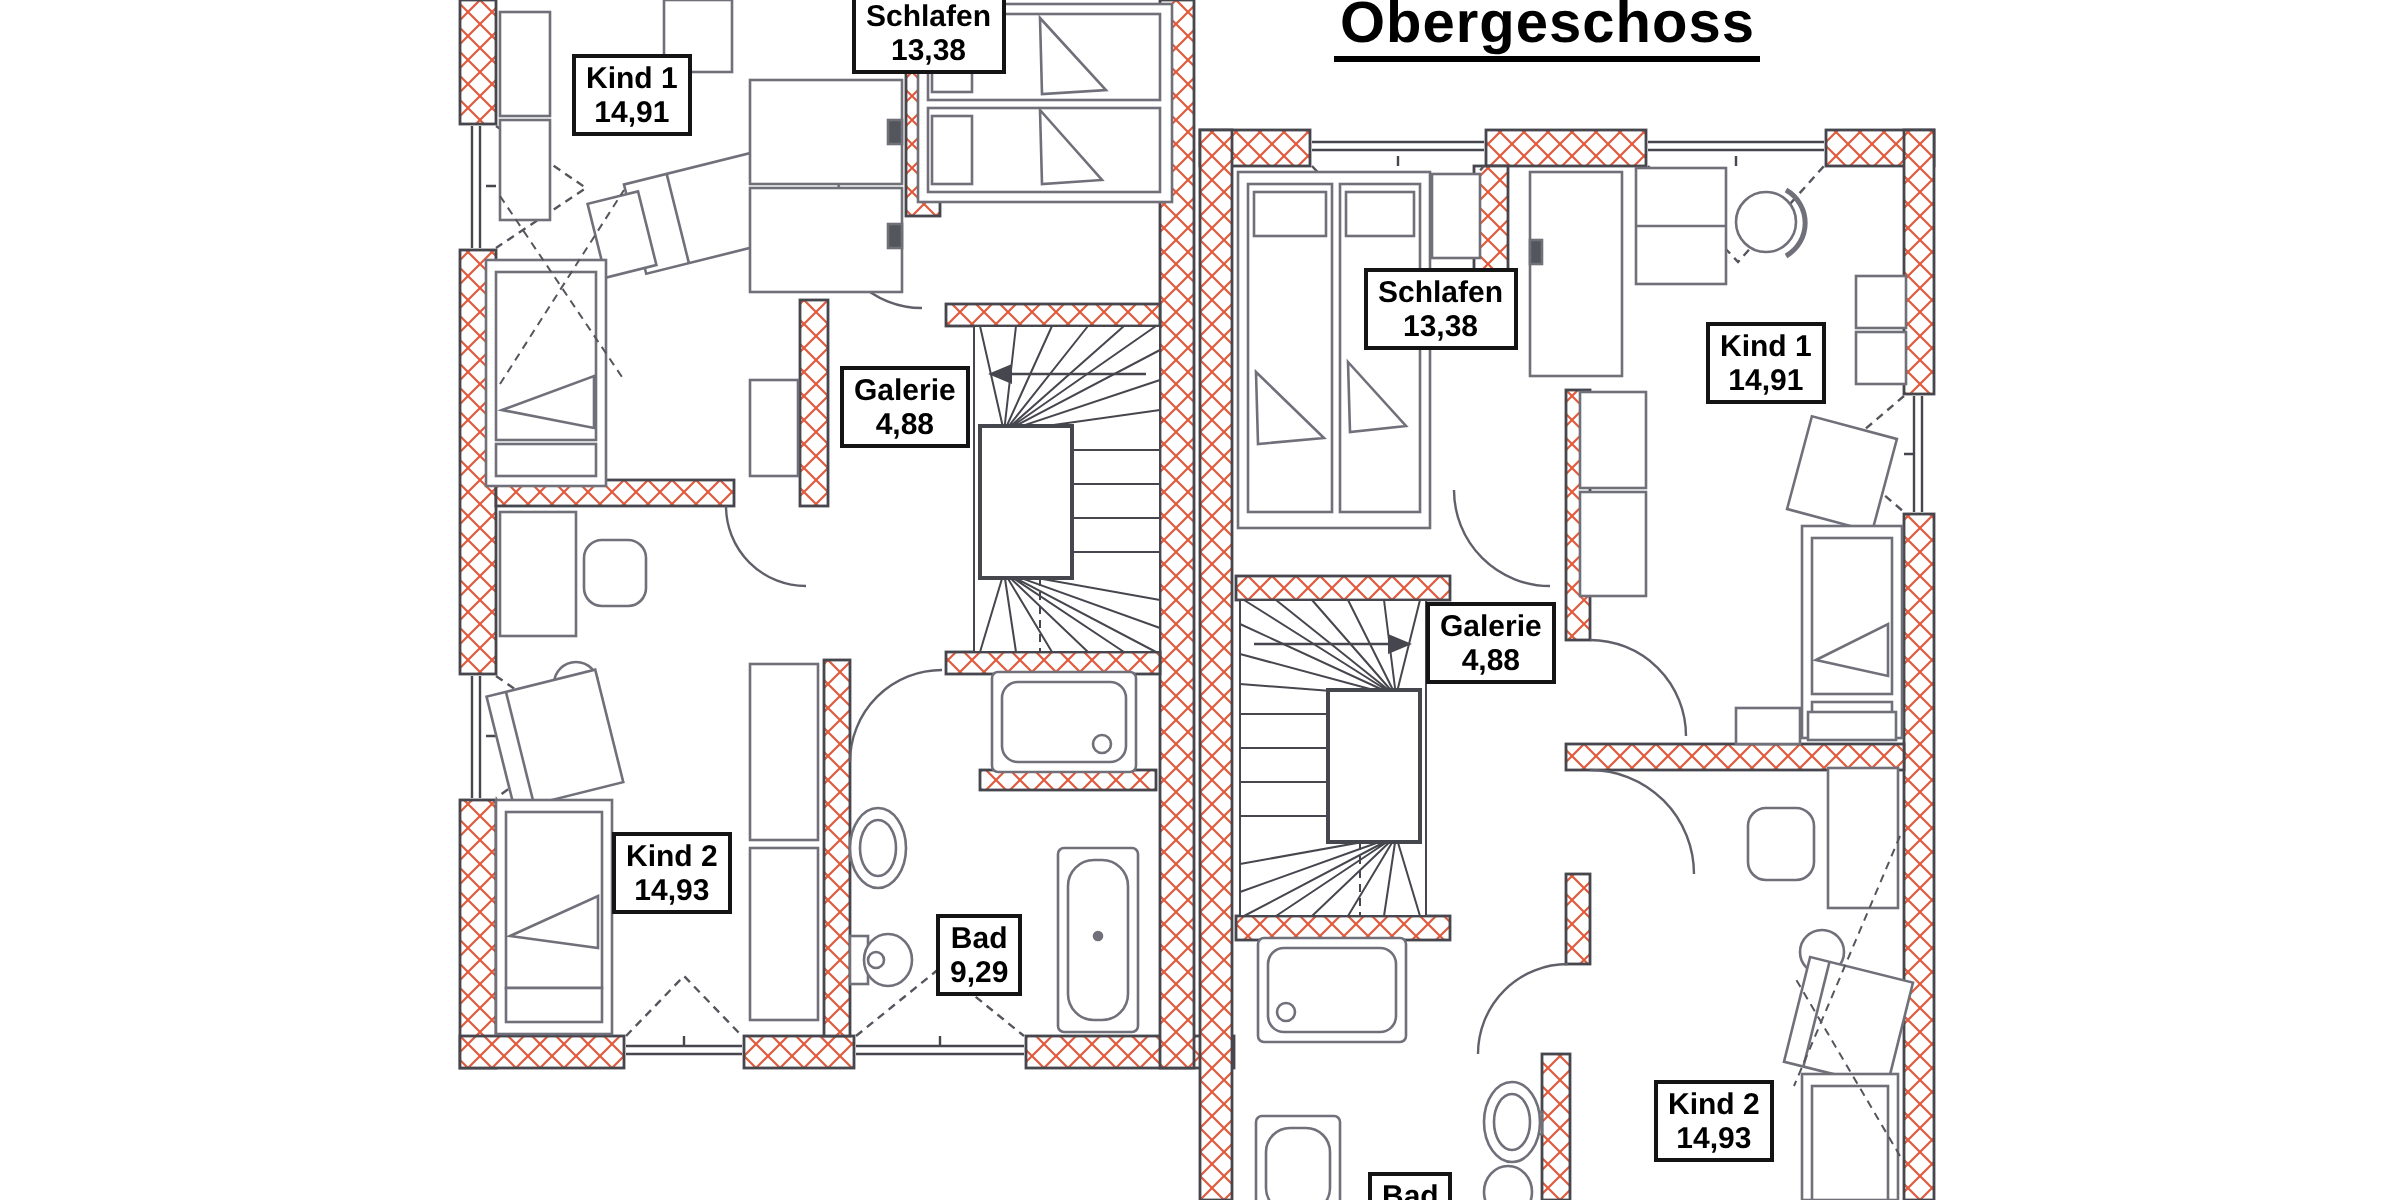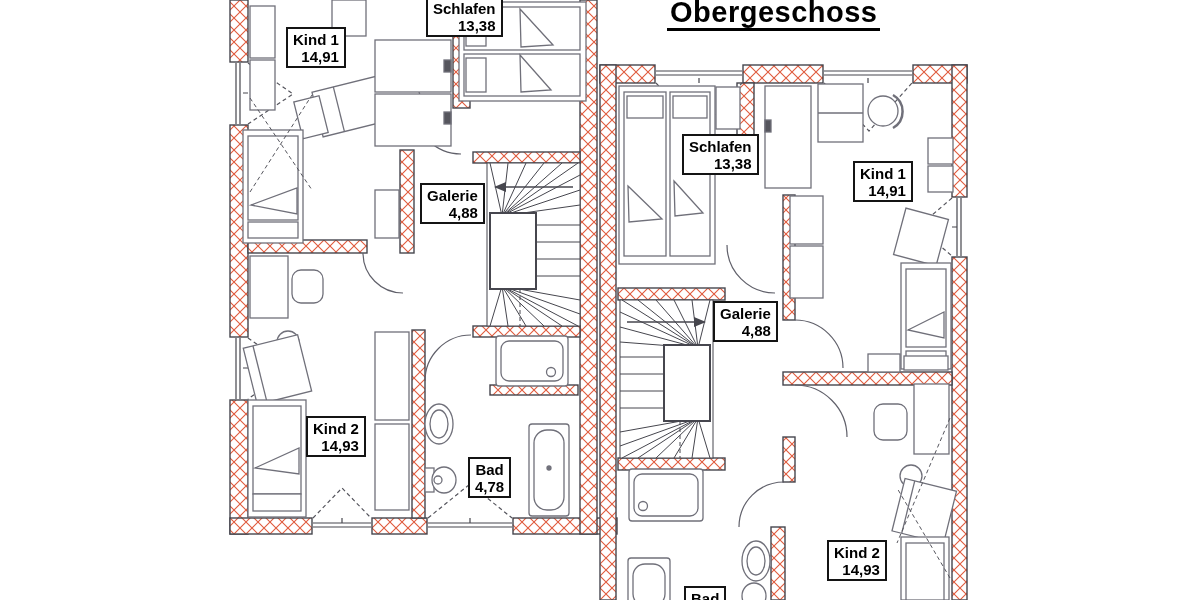--- a/index.html
+++ b/index.html
@@ -2,21 +2,21 @@
 <html><head>
 <meta charset="utf-8">
 <style>
   html,body{margin:0;padding:0;background:#fff;}
   #stage{position:relative;width:1200px;height:600px;background:#fff;overflow:hidden;
          font-family:"Liberation Sans",sans-serif;}
   #plan-svg{position:absolute;left:0;top:0;}
   .room-label{position:absolute;background:#fff;border:2px solid #141414;color:#000;
      font:bold 15px/17px "Liberation Sans",sans-serif;text-align:center;
      padding:2px 5px 1px 5px;white-space:nowrap;z-index:5;}
-  .room-label .room-area{display:block;text-align:right;}
+  .room-label .room-area{display:block;}
   #plan-title{position:absolute;left:667px;top:-4px;color:#000;
      font:bold 29px/32px "Liberation Sans",sans-serif;letter-spacing:.5px;
      border-bottom:3px solid #000;padding:0 3px 0 3px;z-index:5;}
 </style>
 </head>
 <body>
 
 <div id="stage">
 
 <svg id="plan-svg" width="1200" height="600" viewBox="0 0 1200 600">
@@ -298,21 +298,21 @@
   <div class="room-label" style="left:420px;top:183px">
     <span class="room-name">Galerie</span>
     <span class="room-area">4,88</span>
   </div>
   <div class="room-label" style="left:306px;top:416px">
     <span class="room-name">Kind 2</span>
     <span class="room-area">14,93</span>
   </div>
   <div class="room-label" style="left:468px;top:457px">
     <span class="room-name">Bad</span>
-    <span class="room-area">4,78</span>
+    <span class="room-area">9,29</span>
   </div>
 
   <div class="room-label" style="left:682px;top:134px">
     <span class="room-name">Schlafen</span>
     <span class="room-area">13,38</span>
   </div>
   <div class="room-label" style="left:853px;top:161px">
     <span class="room-name">Kind 1</span>
     <span class="room-area">14,91</span>
   </div>

